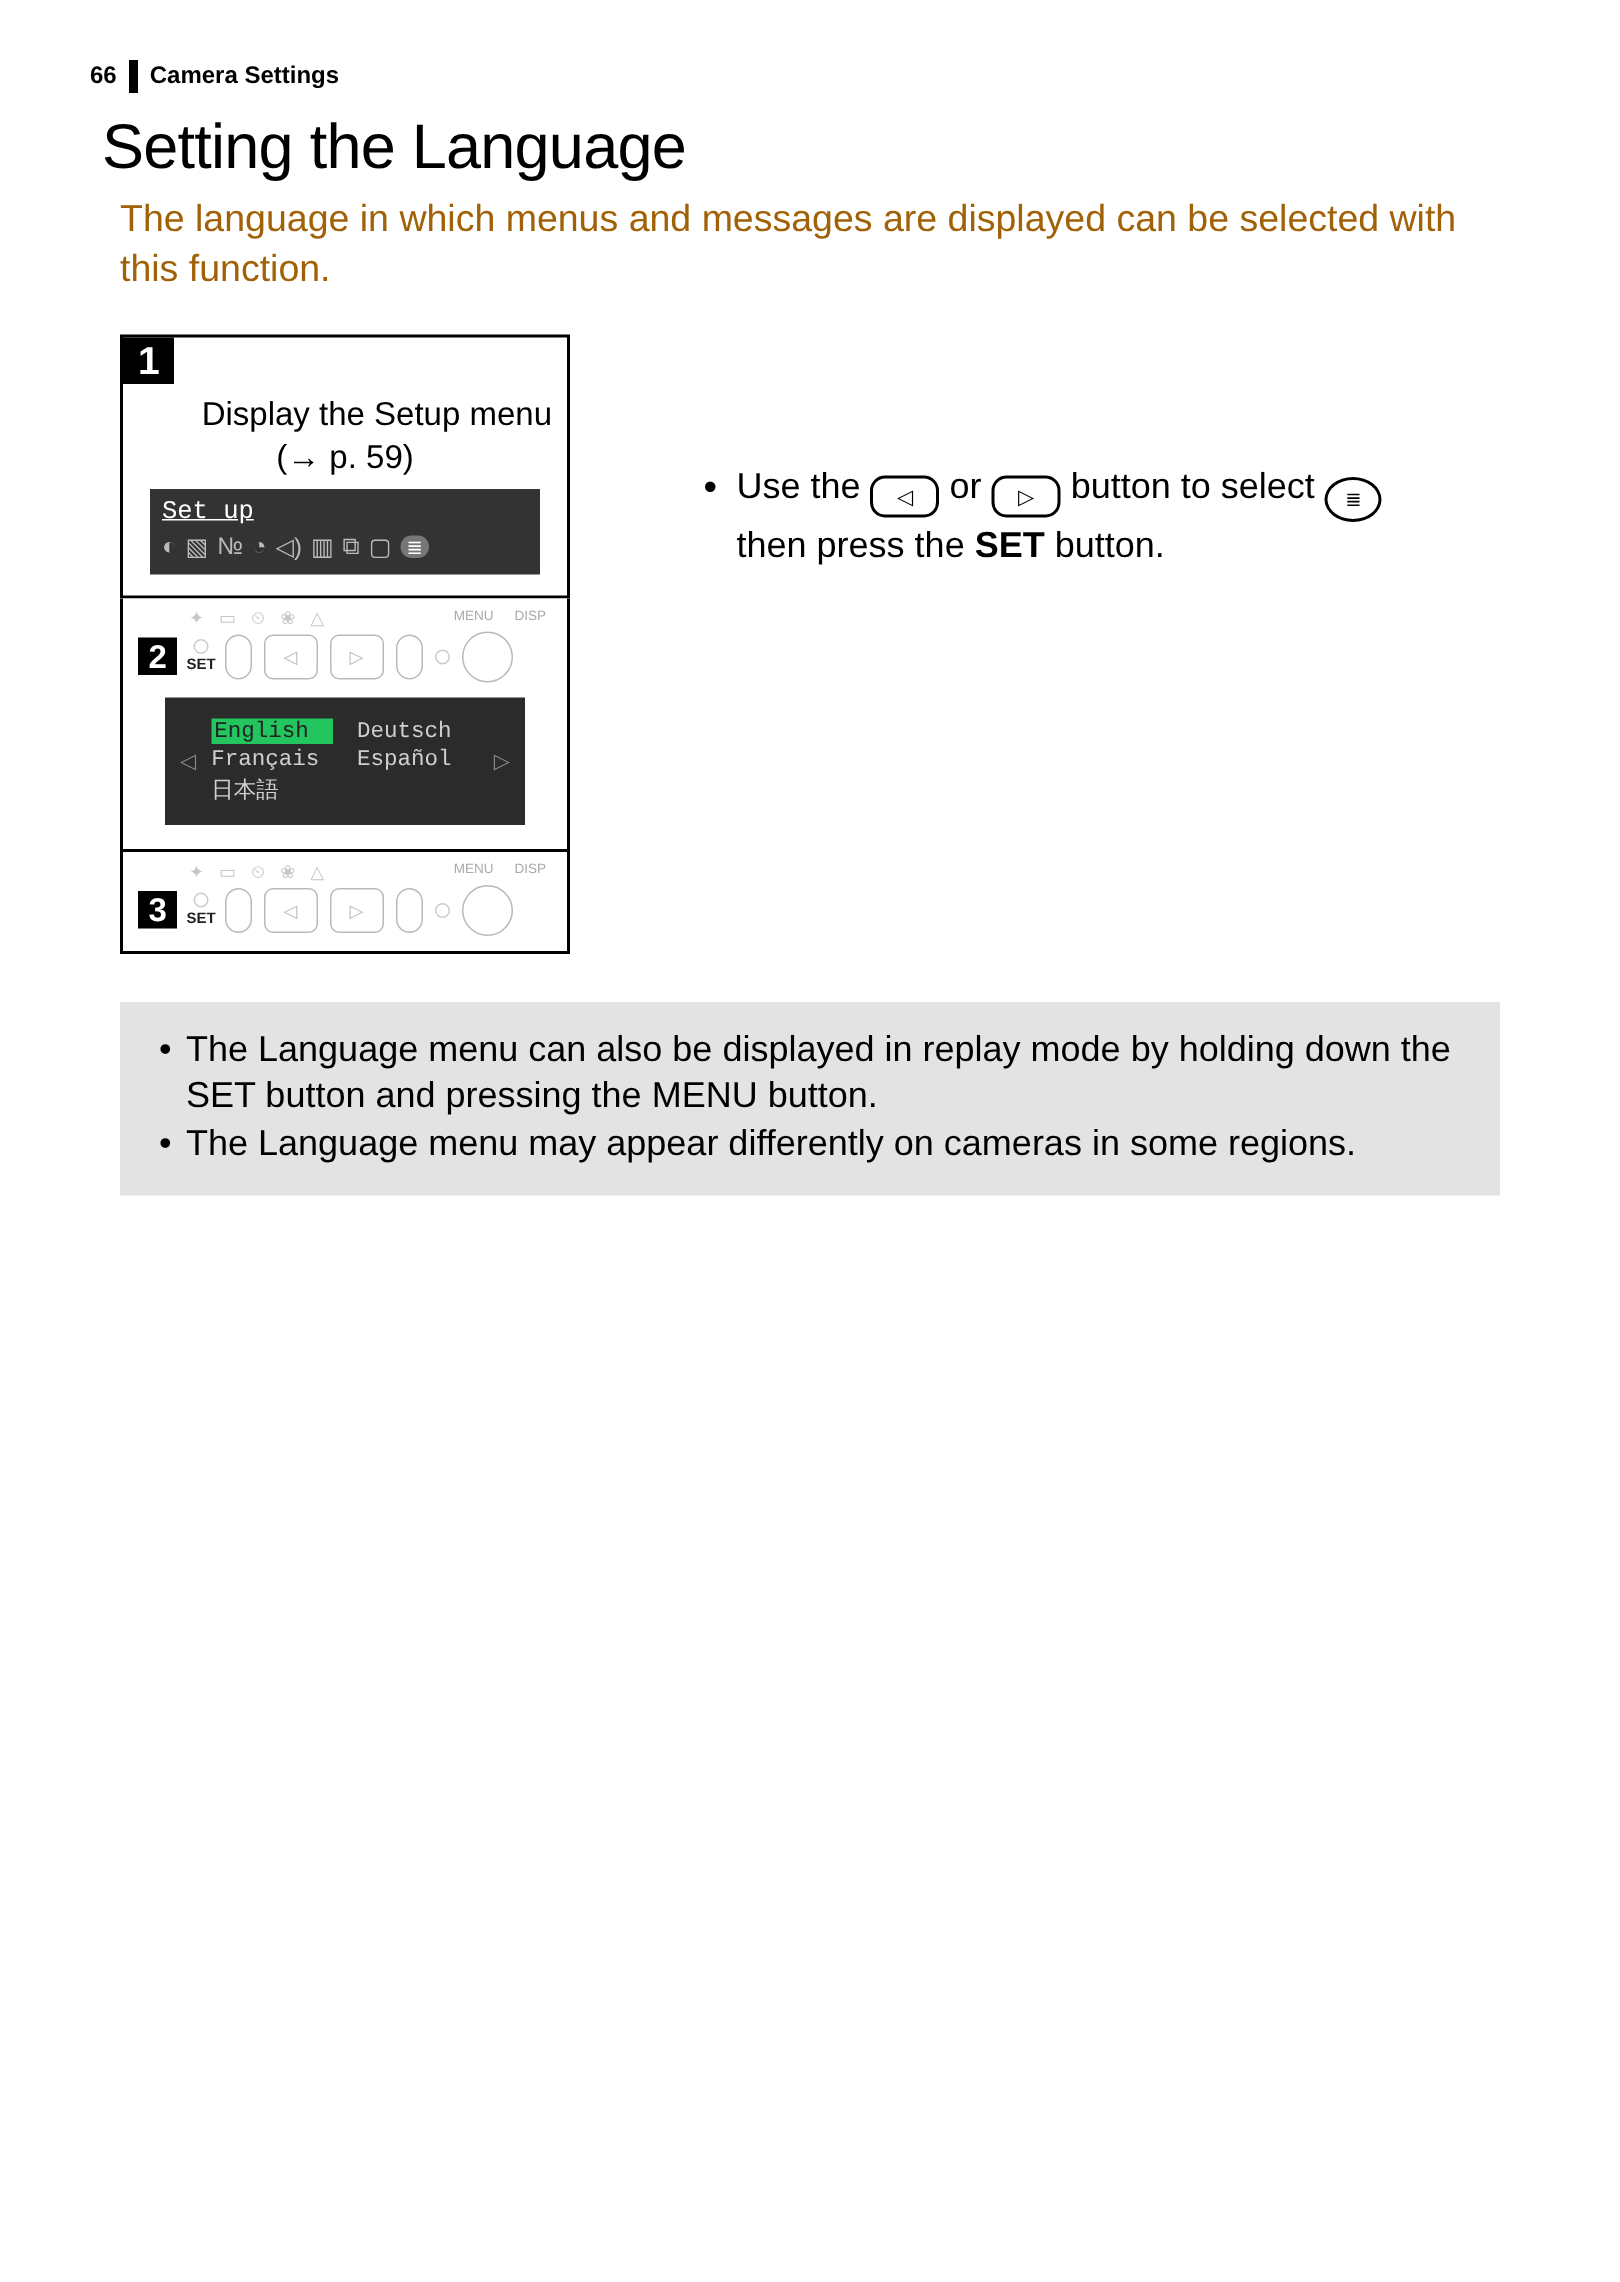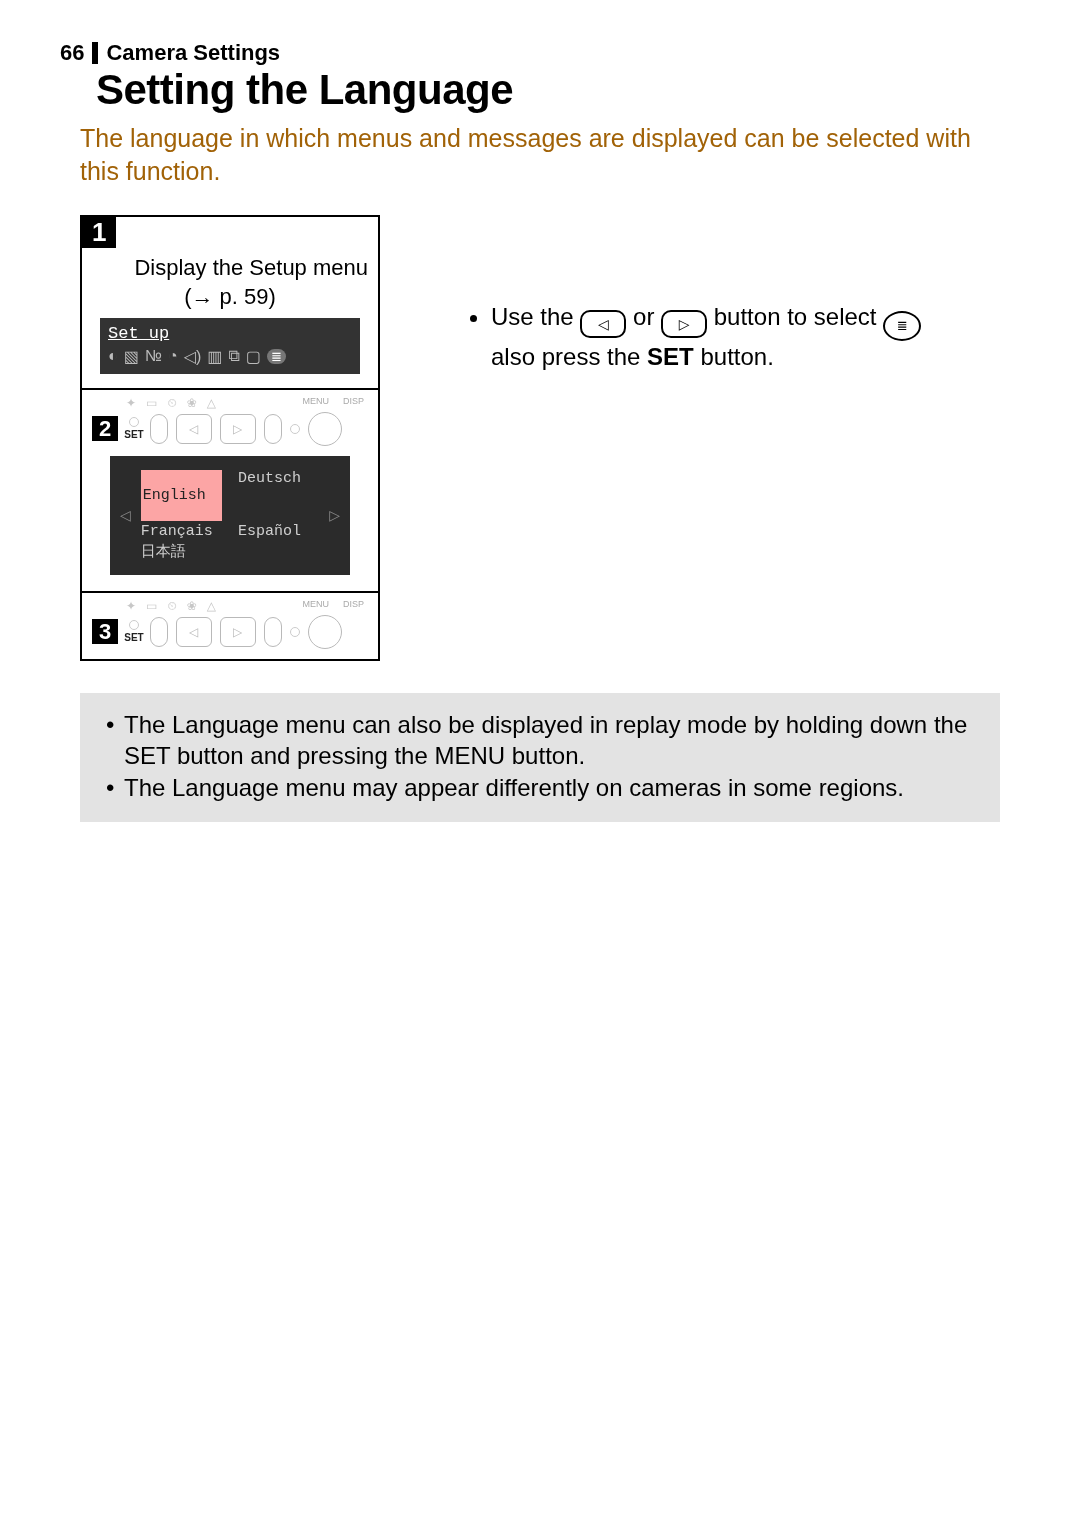--- a/index.html
+++ b/index.html
@@ -13,34 +13,35 @@
     width: 1080px;
     height: 1521px;
     position: relative;
     box-sizing: border-box;
     padding: 40px 60px 40px 60px;
   }
   .header {
     display: flex;
     align-items: center;
     font-weight: 700;
-    font-size: 22px;
+    font-size: 16px;
     color: #000;
+    margin-bottom: 12px;
   }
   .header .page-num { margin-right: 8px; }
   .header .bar {
     width: 6px;
     height: 22px;
     background: #000;
     margin-right: 8px;
   }
   h1.title {
     font-size: 42px;
-    font-weight: 700;
-    margin: 0 0 8px 36px;
+    font-weight: 400;
+    margin: 0 0 8px 8px;
     color: #000;
     letter-spacing: -0.5px;
   }
   .intro {
     font-size: 25px;
     line-height: 1.3;
     margin: 0 40px 28px 20px;
     color: #a16207;
   }
   .content-row {
@@ -194,23 +195,23 @@
   .lang-grid {
     display: grid;
     grid-template-columns: 1fr 1fr;
     gap: 2px 16px;
     font-family: "Courier New", monospace;
     font-size: 15px;
     color: #cfcfcf;
     flex: 1;
   }
   .lang-grid .hl {
-    background: #fca5a5;
+    background: #22c55e;
     color: #222;
-    padding: 17px 2px;
+    padding: 0 2px;
   }
 
   
   .right-col {
     flex: 1;
     font-size: 24px;
     line-height: 1.35;
     padding-left: 50px;
     padding-right: 30px;
     padding-top: 86px;
@@ -385,21 +386,21 @@
     <div class="right-col">
       <ul>
         <li>
           <span>Use the </span>
           <span class="inline-btn">◁</span>
           <span> or </span>
           <span class="inline-btn">▷</span>
           <span> button to select </span>
           <span class="inline-btn inline-circ">≣</span>
           <br>
-          <span>also press the </span><span class="bold">SET</span><span> button.</span>
+          <span>then press the </span><span class="bold">SET</span><span> button.</span>
         </li>
       </ul>
     </div>
   </div>
 
   <div class="notes">
     <div class="n-item">
       <span class="bullet">•</span>
       <span>The Language menu can also be displayed in replay mode by holding down the SET button and pressing the MENU button.</span>
     </div>

